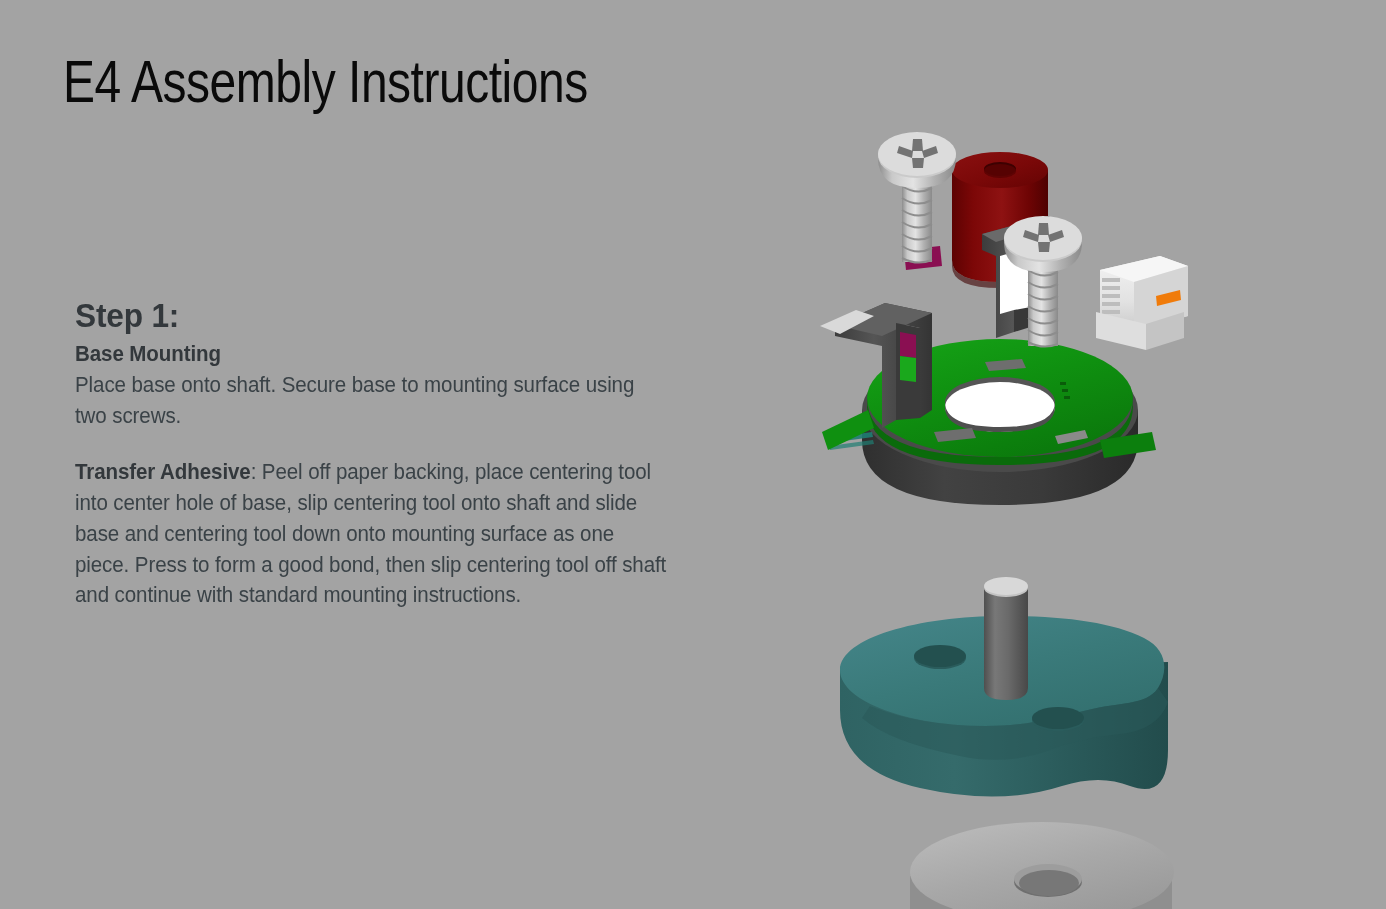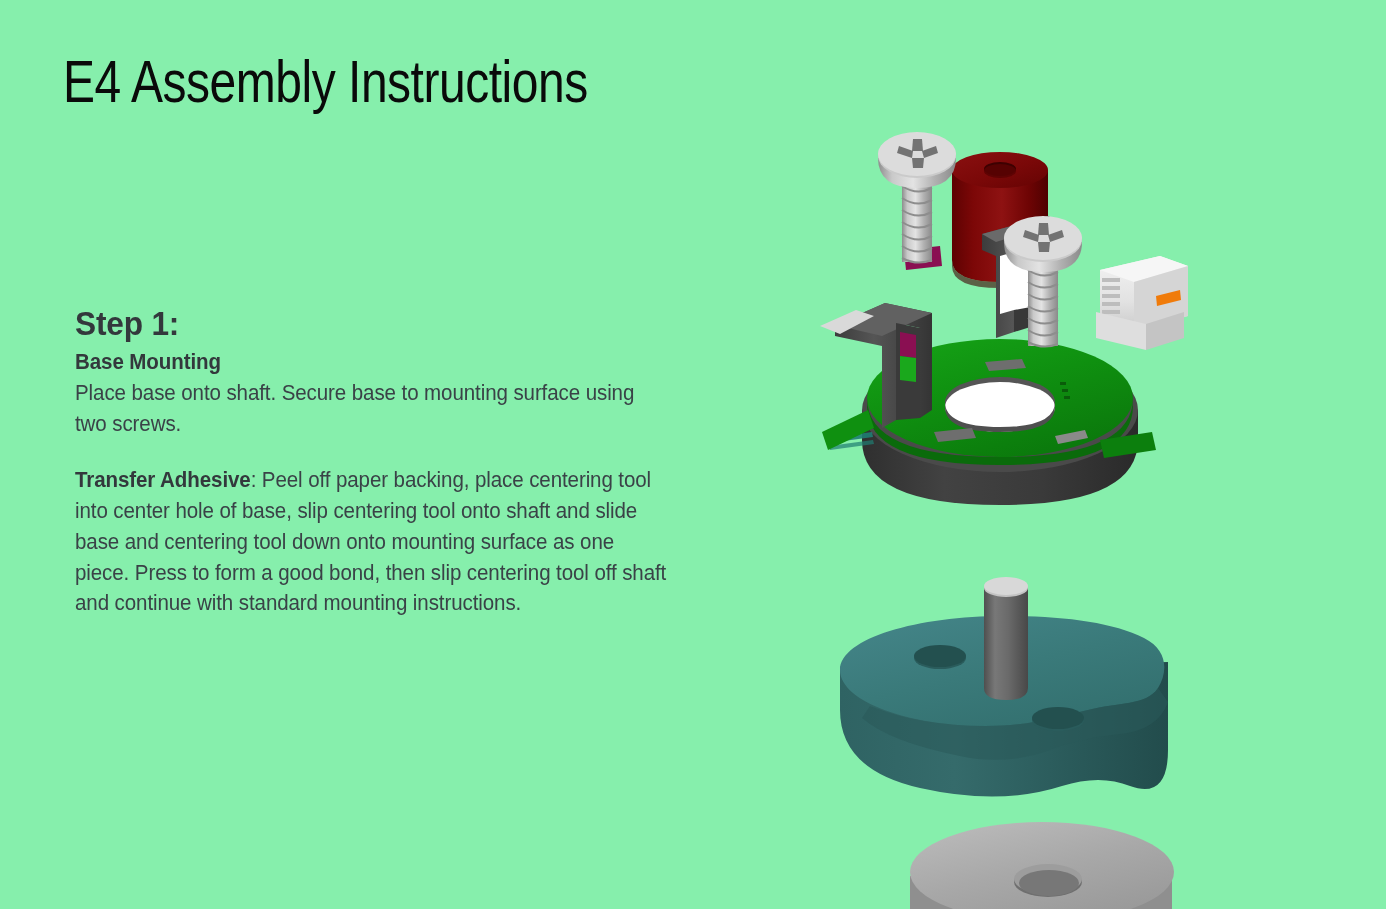--- a/index.html
+++ b/index.html
@@ -14,21 +14,21 @@
     overflow: hidden;
     font-family: "Liberation Sans", sans-serif;
     position: relative;
   }
 
   #slide {
     position: absolute;
     left: 0; top: 0;
     width: 1386px;
     height: 909px;
-    background: #86efac;
+    background: #a3a3a3;
     overflow: hidden;
   }
 
   
   #page-title {
     position: absolute;
     left: 63px;
     top: 48px;
     font-family: "Liberation Sans", sans-serif;
     font-size: 60px;
@@ -38,21 +38,21 @@
     transform: scaleX(0.80);
     transform-origin: left top;
     white-space: nowrap;
     line-height: 1.12;
   }
 
   
   #text-column {
     position: absolute;
     left: 75px;
-    top: 304px;
+    top: 296px;
     width: 620px;
   }
 
   #step-heading {
     font-size: 34px;
     font-weight: bold;
     color: #33383c;
     letter-spacing: -0.2px;
     margin: 0 0 4px 0;
     transform: scaleX(0.93);

